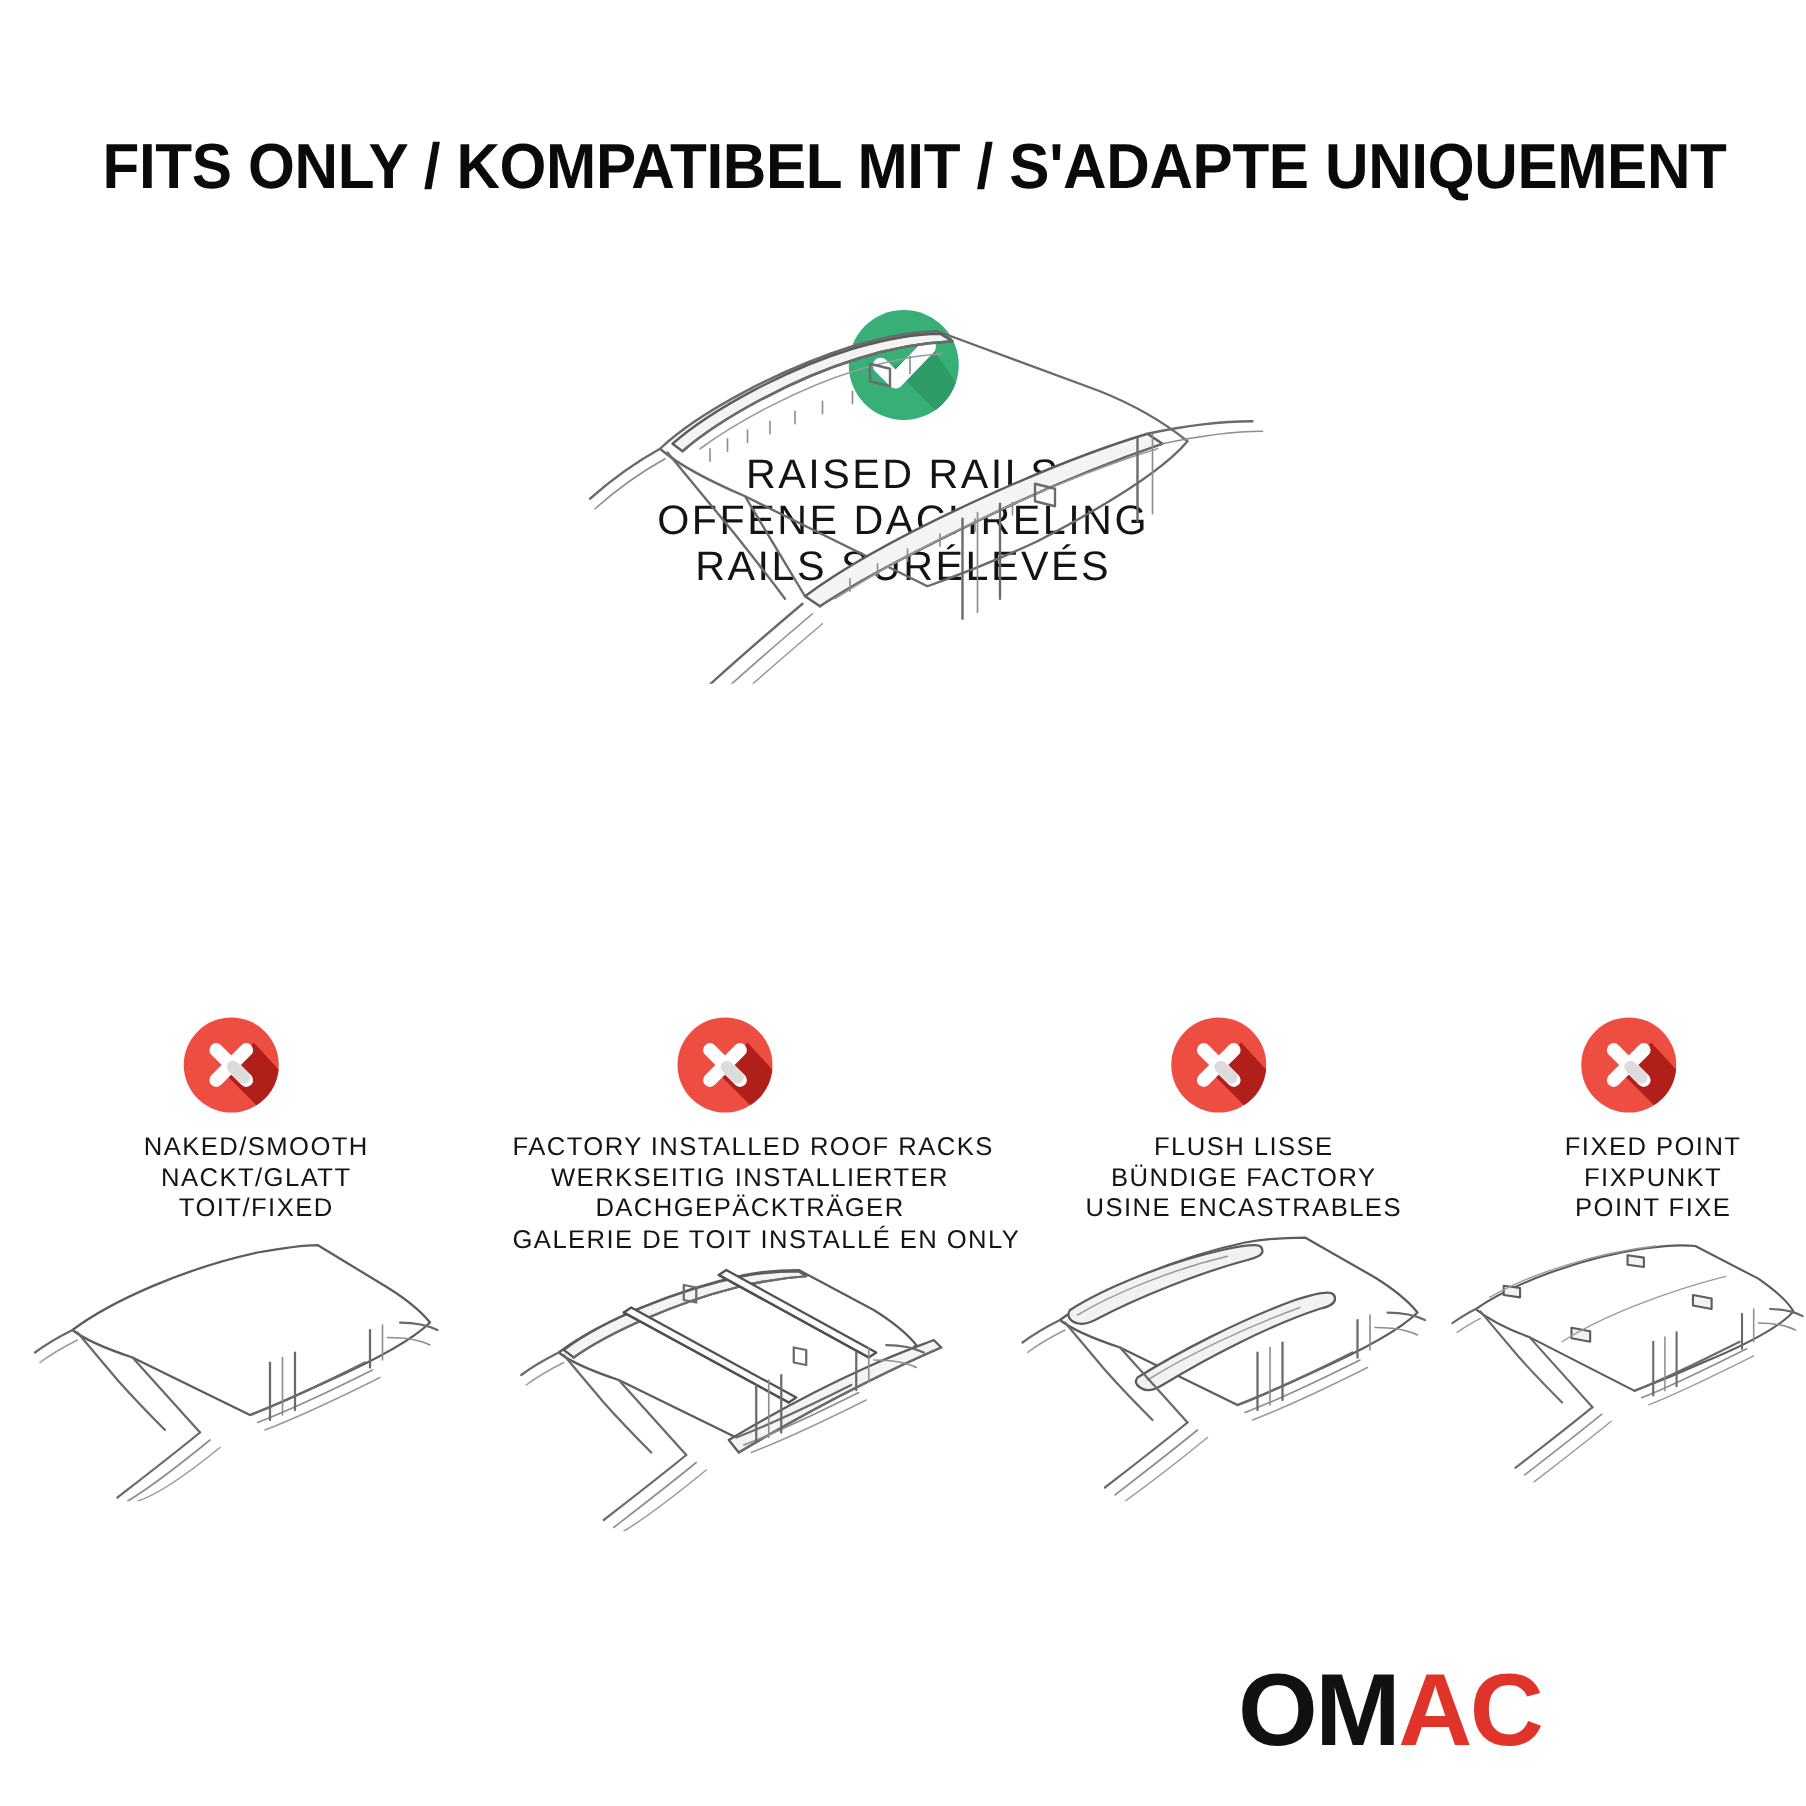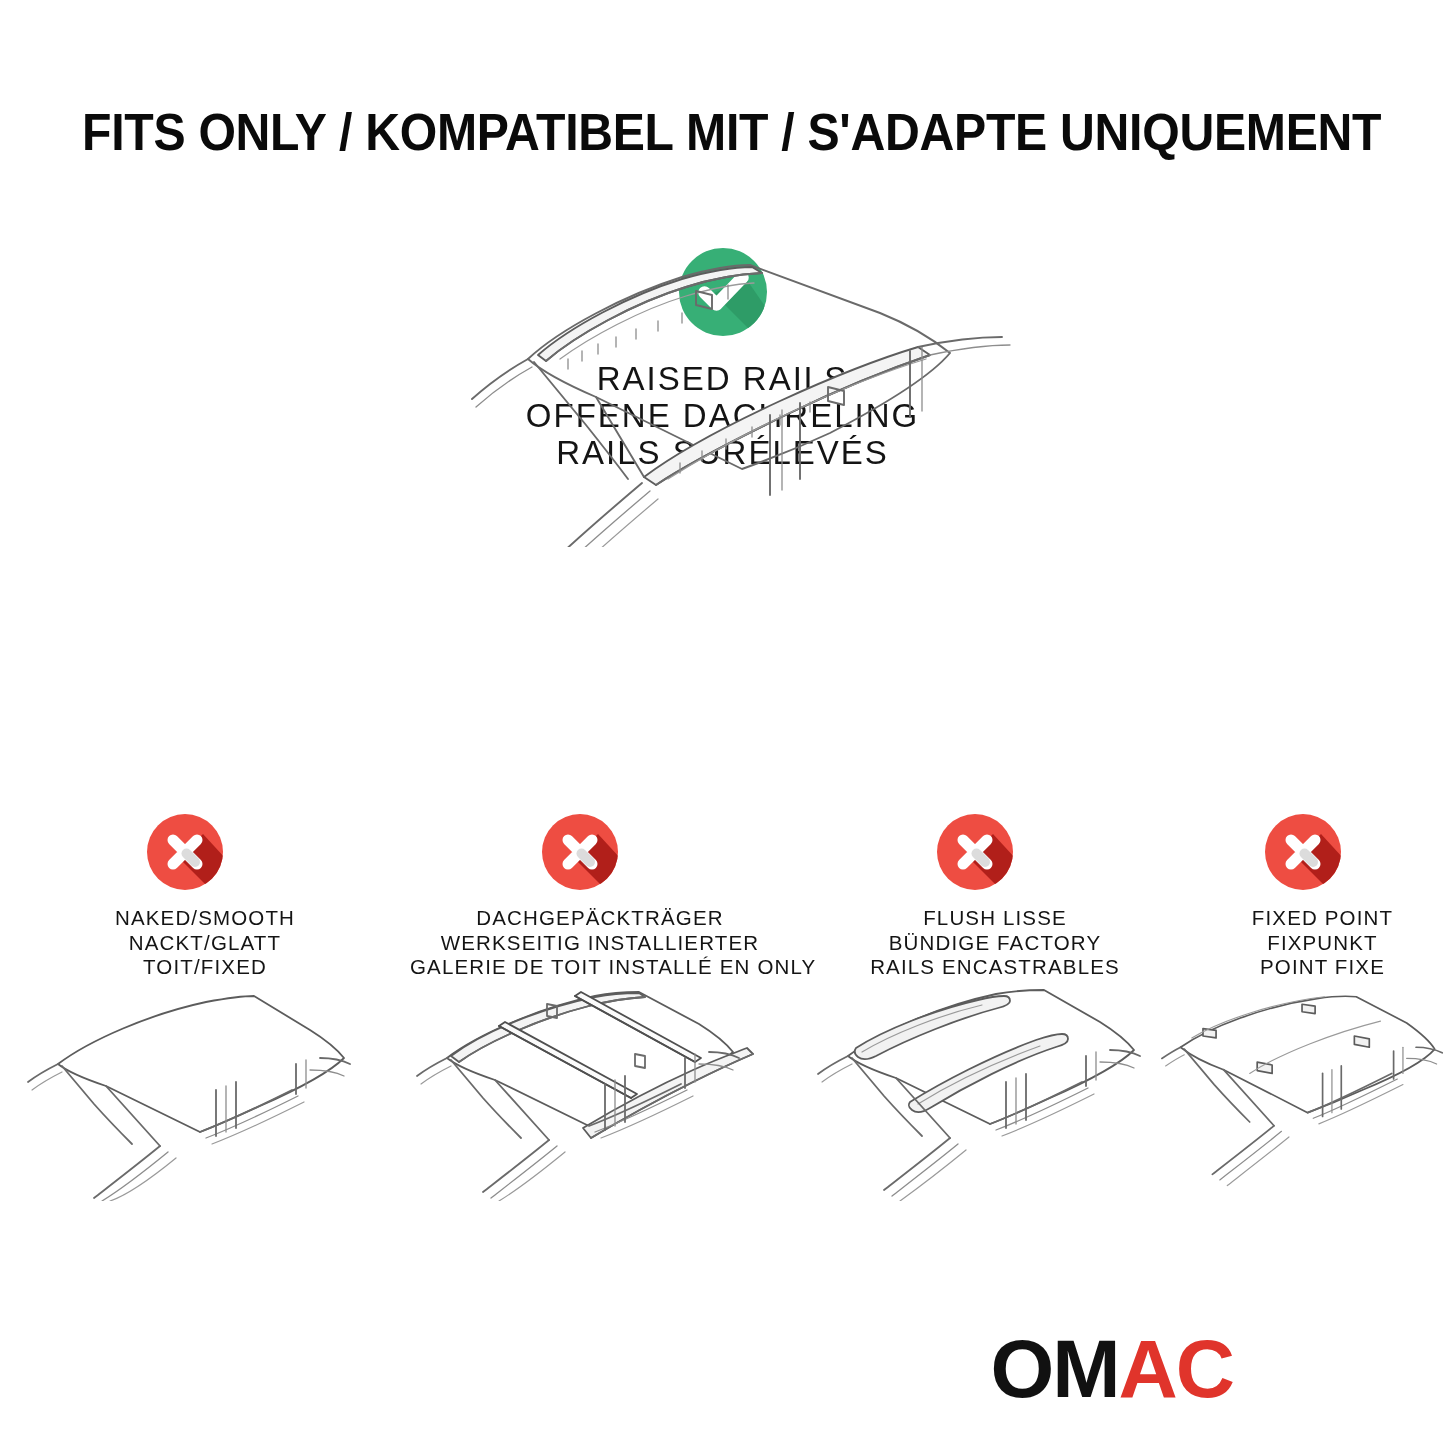--- a/index.html
+++ b/index.html
@@ -255,22 +255,23 @@
             </defs>
           <circle cx="40" cy="40" r="38" fill="#EE4D42"></circle>
           <g clip-path="url(#clipRed2)">
             <path d="M46 34 L40 40 L34 46 L52 64 L80 92 L80 46 L58 22 Z" fill="#B11F1A"></path>
           </g>
           <path d="M28 28 L52 52 M52 28 L28 52" stroke="#ffffff" stroke-width="11" stroke-linecap="round"></path>
           <path d="M41.5 41.5 L50 50" stroke="#DCDCDC" stroke-width="10" stroke-linecap="round"></path>
         </svg>
       </div>
       <div class="col-label">
+        <div>FACTORY INSTALLED ROOF RACKS</div>
+        <div>WERKSEITIG INSTALLIERTER</div>
         <div>DACHGEPÄCKTRÄGER</div>
-        <div>WERKSEITIG INSTALLIERTER</div>
         <div>GALERIE DE TOIT INSTALLÉ EN ONLY</div>
       </div>
       <div class="col-art">
         <svg width="370" height="215" viewBox="0 0 370 215">
           <g fill="none" stroke="#6a6a6a" stroke-width="1.8" stroke-linejoin="round" stroke-linecap="round">
 
             <path d="M52 72 C84 48 144 22 200 10 C220 6 234 6 244 6
                      L304 38 C320 48 330 56 338 66
                      C324 80 290 98 254 114 C230 125 210 134 194 140
                      L100 94 C76 86 62 80 52 72 Z" stroke="#5c5c5c"></path>
@@ -326,21 +327,21 @@
           <g clip-path="url(#clipRed3)">
             <path d="M46 34 L40 40 L34 46 L52 64 L80 92 L80 46 L58 22 Z" fill="#B11F1A"></path>
           </g>
           <path d="M28 28 L52 52 M52 28 L28 52" stroke="#ffffff" stroke-width="11" stroke-linecap="round"></path>
           <path d="M41.5 41.5 L50 50" stroke="#DCDCDC" stroke-width="10" stroke-linecap="round"></path>
         </svg>
       </div>
       <div class="col-label">
         <div>FLUSH LISSE</div>
         <div>BÜNDIGE FACTORY</div>
-        <div>RAILS ENCASTRABLES</div>
+        <div>USINE ENCASTRABLES</div>
       </div>
       <div class="col-art">
         <svg width="350" height="215" viewBox="0 0 350 215">
           <g fill="none" stroke="#6a6a6a" stroke-width="1.8" stroke-linejoin="round" stroke-linecap="round">
             <path d="M48 70 C80 46 140 20 196 8 C218 4 232 4 244 4
                      L300 36 C316 46 326 54 334 64
                      C320 78 286 96 250 112 C226 123 206 132 190 138
                      L96 92 C72 84 58 78 48 70 Z" stroke="#5c5c5c"></path>
 
             <path d="M56 62 C84 44 134 24 178 14 C190 11 198 10 204 10

